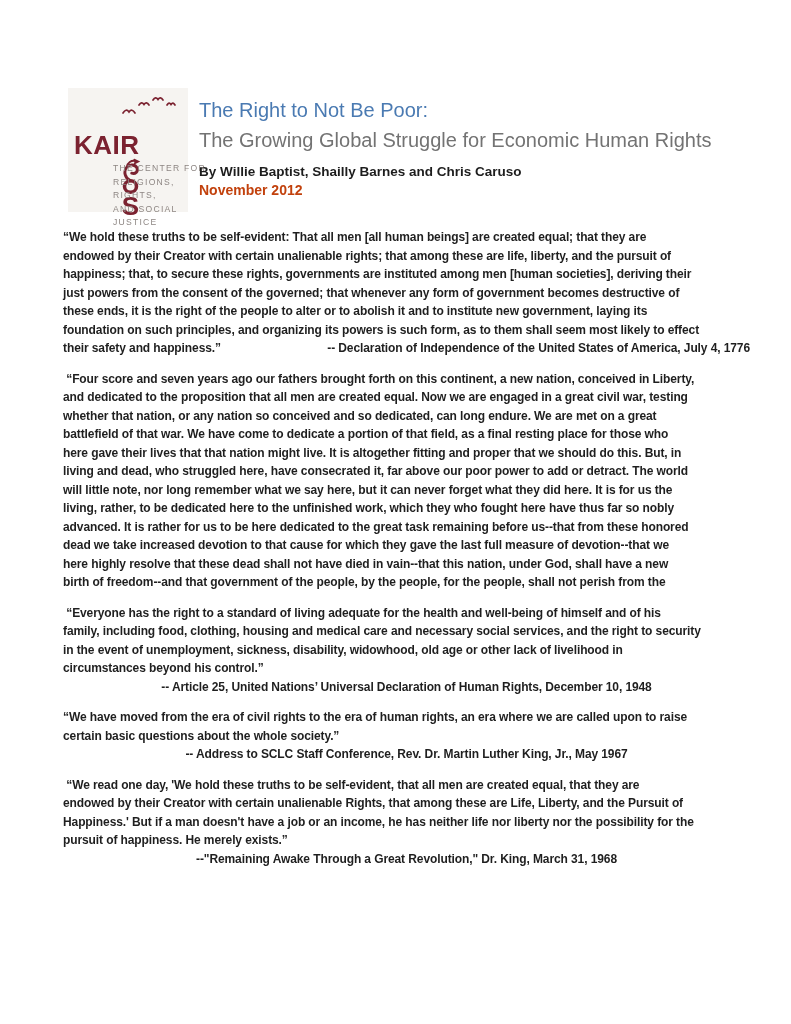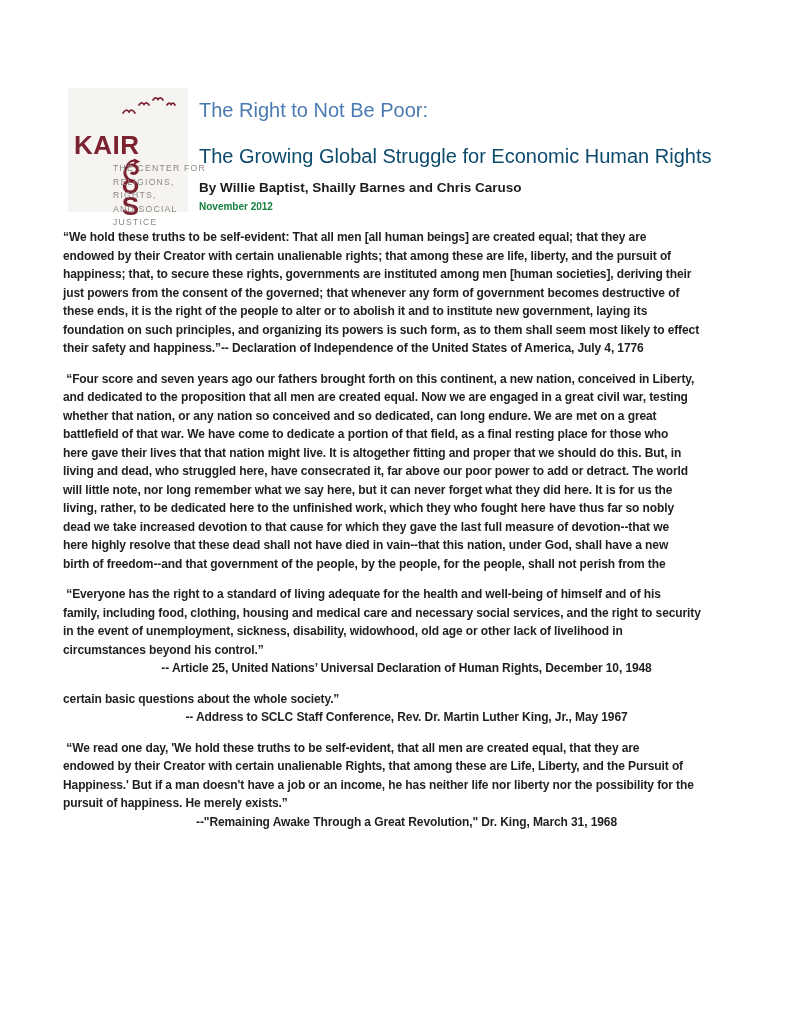--- a/index.html
+++ b/index.html
@@ -11,28 +11,28 @@
   .logo-box{position:relative;width:120px;height:124px;background:#f6f4f1;flex:0 0 auto;}
   .birds{position:absolute;top:7px;right:6px;}
   .logo-word{position:absolute;top:44px;left:6px;display:flex;align-items:flex-end;
              font-weight:bold;font-size:26px;letter-spacing:.5px;line-height:26px;}
   .logo-word .swirl{margin:0 -1px -1px -1px;}
   .logo-tagline{position:absolute;top:74px;left:7px;width:108px;
                 font-size:8.6px;letter-spacing:1.25px;line-height:13.5px;font-weight:400;margin-left:38px;}
   .title-block{margin-left:11px;padding-top:8px;}
   .title-line{font-size:20px;line-height:29.5px;font-weight:400;}
   .byline{font-size:13.5px;line-height:19px;font-weight:bold;color:#1d1d1d;margin-top:7px;}
-  .pub-date{font-size:10px;line-height:19px;font-weight:bold;color:#15803d;}
+  .pub-date{font-size:14px;line-height:19px;font-weight:bold;color:#c2410c;}
 
   
   .quotes{position:absolute;top:228px;left:63px;width:687px;}
   .quote-block{margin-bottom:12px;}
   .q-line{white-space:pre;font-size:12px;font-weight:bold;letter-spacing:-.1px;
           line-height:18.5px;color:#1f1f1f;}
-  .closing-row{display:flex;justify-content:flex-start;}
+  .closing-row{display:flex;justify-content:space-between;}
   .attr-line{text-align:center;}
 </style>
 </head>
 <body>
 
 <div class="page">
 
   <div class="header">
 
     <div class="logo-box">
@@ -54,21 +54,21 @@
       </div>
       <div class="logo-tagline" style="color: rgb(141, 134, 131);">
         <div>THE CENTER FOR</div>
         <div>RELIGIONS, RIGHTS,</div>
         <div>AND SOCIAL JUSTICE</div>
       </div>
     </div>
 
     <div class="title-block">
       <div class="title-line" style="color: rgb(74, 122, 178);">The Right to Not Be Poor:</div>
-      <div class="title-line" style="color: #0c4a6e; margin-top: 16px;">The Growing Global Struggle for Economic Human Rights</div>
+      <div class="title-line" style="color: #737373;">The Growing Global Struggle for Economic Human Rights</div>
       <div class="byline">By Willie Baptist, Shailly Barnes and Chris Caruso</div>
       <div class="pub-date">November 2012</div>
     </div>
 
   </div>
 
   <div class="quotes" id="quotes">
       <div class="quote-block">
         <div class="q-line">“We hold these truths to be self-evident: That all men [all human beings] are created equal; that they are</div>
         <div class="q-line">endowed by their Creator with certain unalienable rights; that among these are life, liberty, and the pursuit of</div>
@@ -80,32 +80,34 @@
       </div>
       <div class="quote-block">
         <div class="q-line"> “Four score and seven years ago our fathers brought forth on this continent, a new nation, conceived in Liberty,</div>
         <div class="q-line">and dedicated to the proposition that all men are created equal. Now we are engaged in a great civil war, testing</div>
         <div class="q-line">whether that nation, or any nation so conceived and so dedicated, can long endure. We are met on a great</div>
         <div class="q-line">battlefield of that war. We have come to dedicate a portion of that field, as a final resting place for those who</div>
         <div class="q-line">here gave their lives that that nation might live. It is altogether fitting and proper that we should do this. But, in</div>
         <div class="q-line">living and dead, who struggled here, have consecrated it, far above our poor power to add or detract. The world</div>
         <div class="q-line">will little note, nor long remember what we say here, but it can never forget what they did here. It is for us the</div>
         <div class="q-line">living, rather, to be dedicated here to the unfinished work, which they who fought here have thus far so nobly</div>
+        <div class="q-line">advanced. It is rather for us to be here dedicated to the great task remaining before us--that from these honored</div>
         <div class="q-line">dead we take increased devotion to that cause for which they gave the last full measure of devotion--that we</div>
         <div class="q-line">here highly resolve that these dead shall not have died in vain--that this nation, under God, shall have a new</div>
         <div class="q-line">birth of freedom--and that government of the people, by the people, for the people, shall not perish from the</div>
       </div>
       <div class="quote-block">
         <div class="q-line"> “Everyone has the right to a standard of living adequate for the health and well-being of himself and of his</div>
         <div class="q-line">family, including food, clothing, housing and medical care and necessary social services, and the right to security</div>
         <div class="q-line">in the event of unemployment, sickness, disability, widowhood, old age or other lack of livelihood in</div>
         <div class="q-line">circumstances beyond his control.”</div>
         <div class="q-line attr-line">-- Article 25, United Nations’ Universal Declaration of Human Rights, December 10, 1948</div>
       </div>
       <div class="quote-block">
+        <div class="q-line">“We have moved from the era of civil rights to the era of human rights, an era where we are called upon to raise</div>
         <div class="q-line">certain basic questions about the whole society.”</div>
         <div class="q-line attr-line">-- Address to SCLC Staff Conference, Rev. Dr. Martin Luther King, Jr., May 1967</div>
       </div>
       <div class="quote-block">
         <div class="q-line"> “We read one day, 'We hold these truths to be self-evident, that all men are created equal, that they are</div>
         <div class="q-line">endowed by their Creator with certain unalienable Rights, that among these are Life, Liberty, and the Pursuit of</div>
         <div class="q-line">Happiness.' But if a man doesn't have a job or an income, he has neither life nor liberty nor the possibility for the</div>
         <div class="q-line">pursuit of happiness. He merely exists.”</div>
         <div class="q-line attr-line">--"Remaining Awake Through a Great Revolution," Dr. King, March 31, 1968</div>
       </div>

